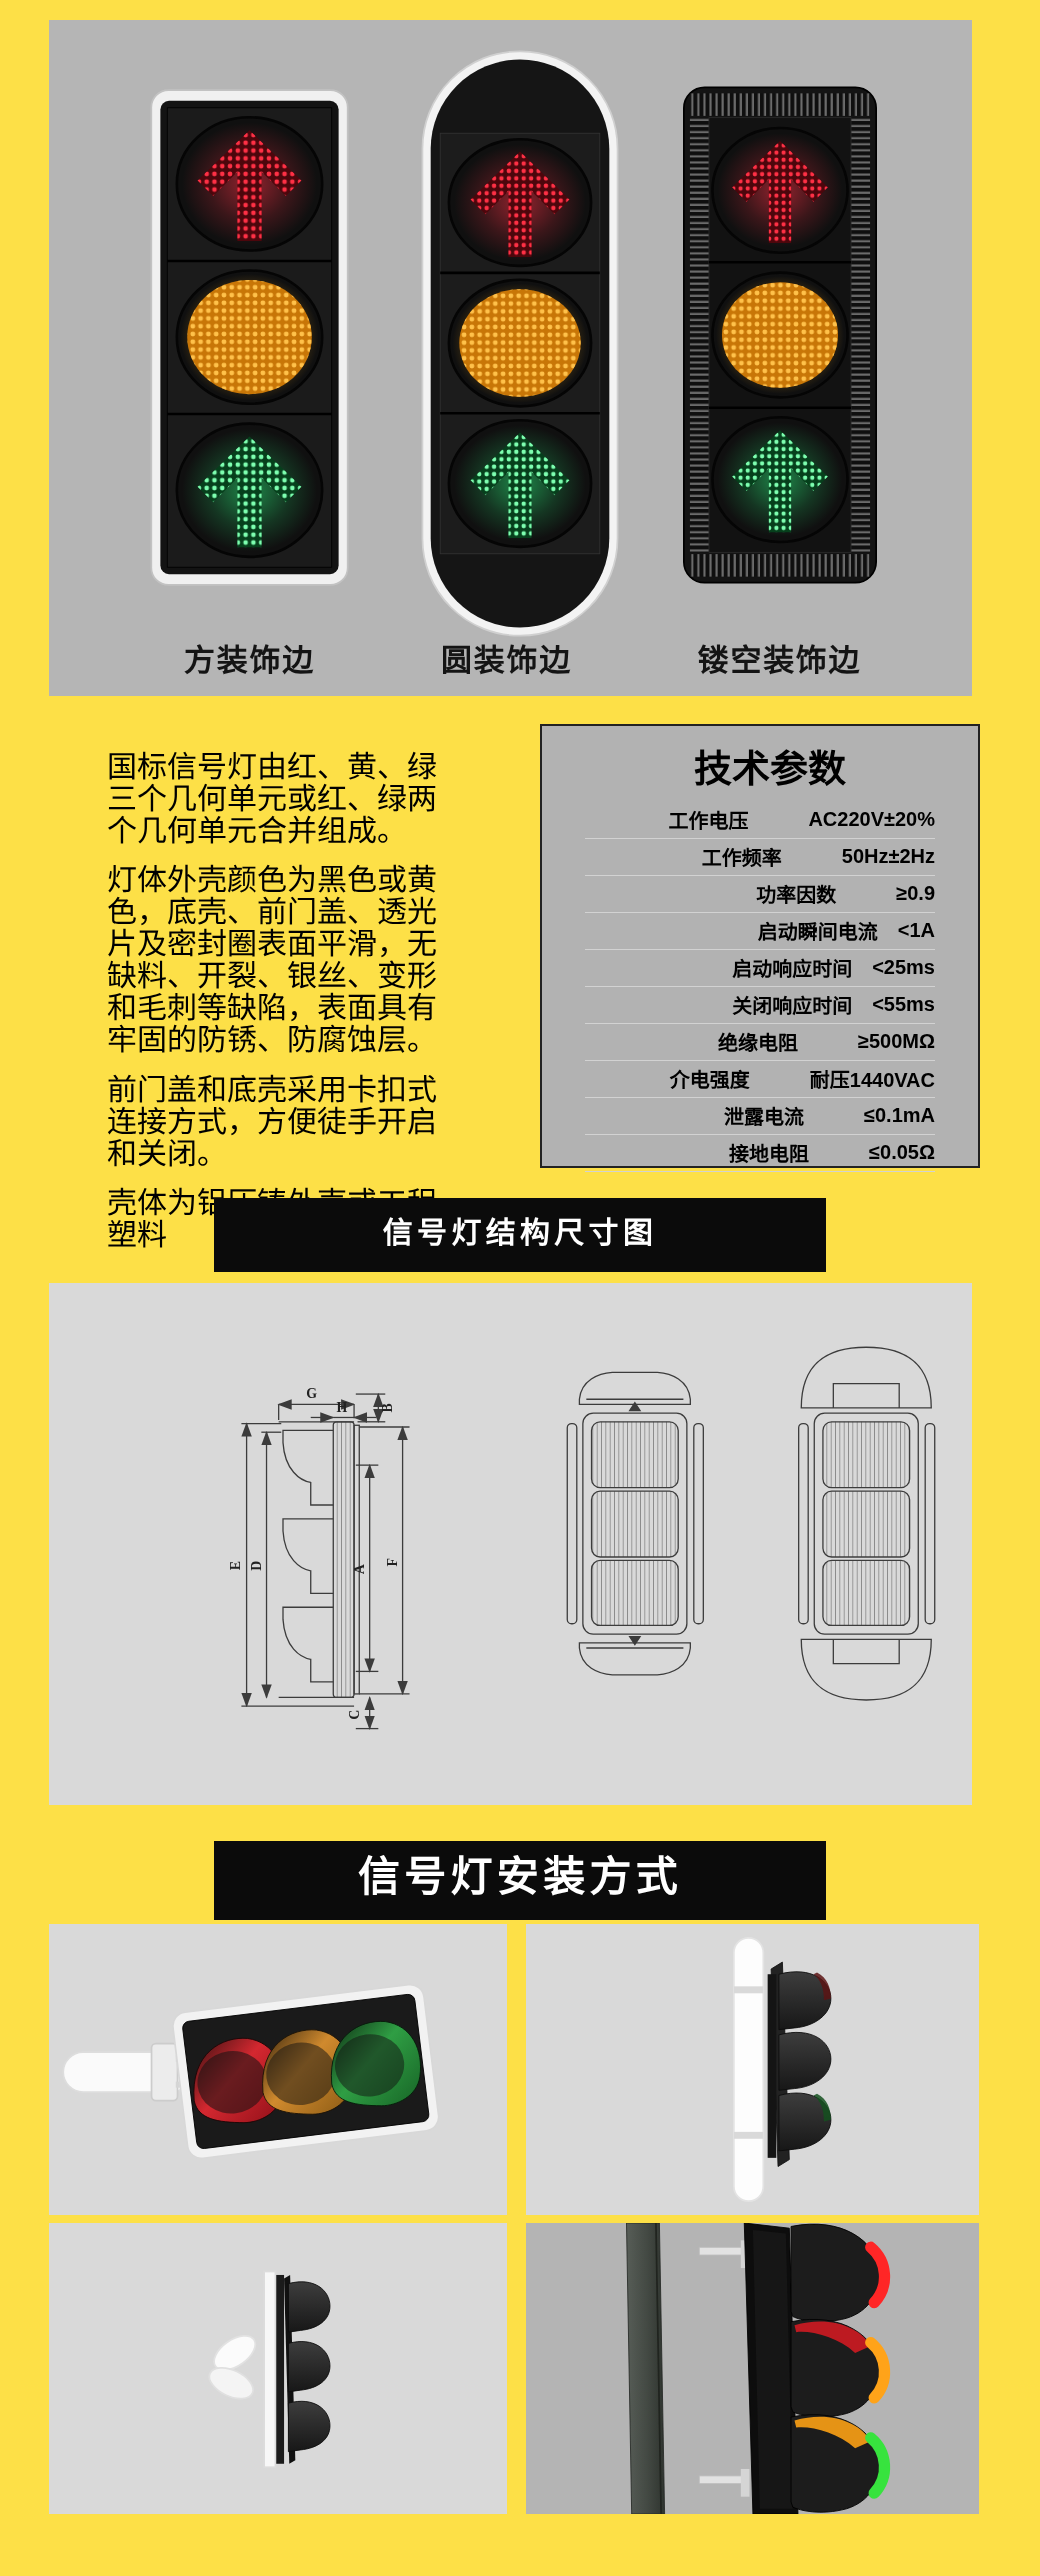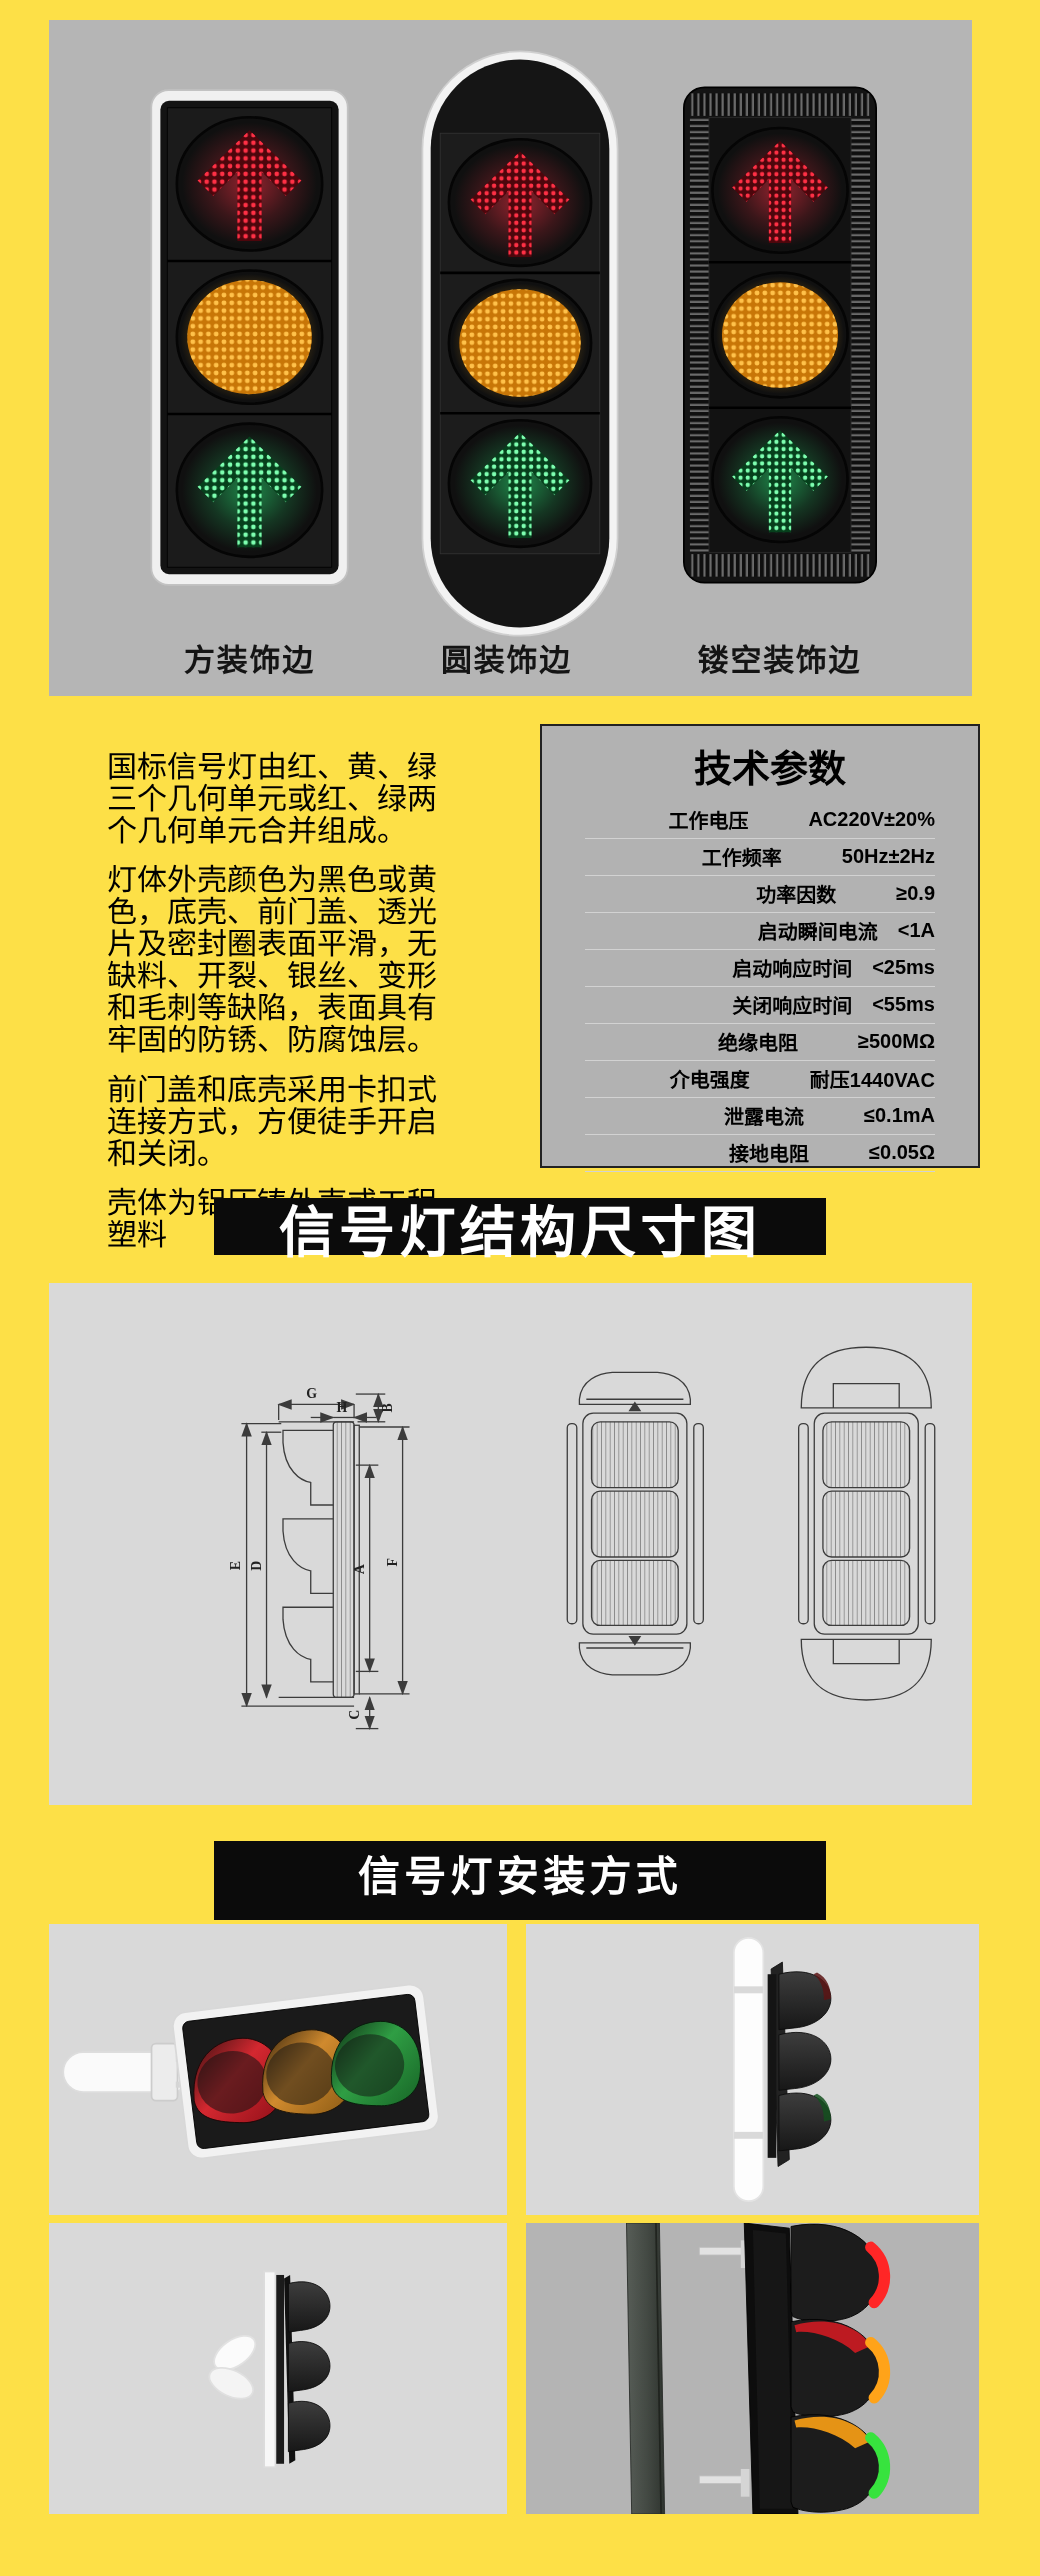--- a/index.html
+++ b/index.html
@@ -28,21 +28,21 @@
     border:2.6px solid #222;box-sizing:border-box;}
   .spec-title{margin-top:12px;text-align:center;font-size:38px;font-weight:700;color:#000;padding-left:20px;}
   .spec-rows{margin:8.7px 43px 0 43px;}
   .spec-row{height:36px;display:flex;align-items:center;border-bottom:1.7px solid #d2d2d2;justify-content:flex-end;}
   .spec-row .lbl{font-size:20px;font-weight:700;width:140px;flex:none;}
   .spec-row .val{font-size:20px;font-weight:700;}
 
   
   .banner{position:absolute;left:214px;width:612px;background:#0b0b0b;color:#ffffff;
     text-align:center;font-weight:700;letter-spacing:4.3px;}
-  .banner1{top:1198px;height:57px;line-height:69px;font-size:56px;}
+  .banner1{top:1198px;height:74px;line-height:69px;font-size:30px;}
   .banner2{top:1841px;height:79px;line-height:71px;font-size:42px;}
 
   
   .draw-box{position:absolute;left:49px;top:1283px;width:923px;height:522px;background:#d9d9d9;}
   .draw-box svg{display:block;}
 
   
   .photo{position:absolute;overflow:hidden;}
   .photo svg{display:block;}
   .ph1{left:49px;top:1924px;width:458px;height:291px;background:#d9d9d9;}

